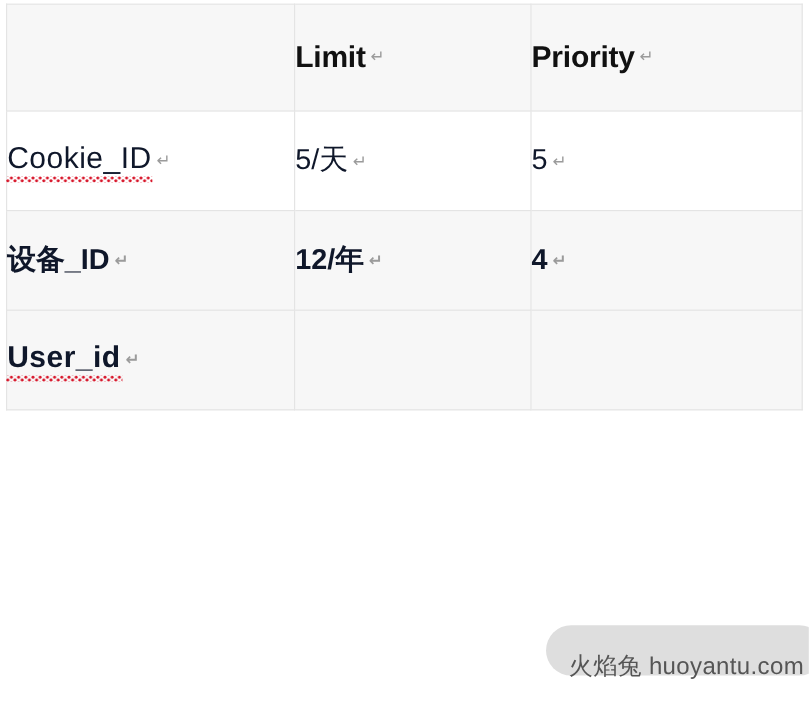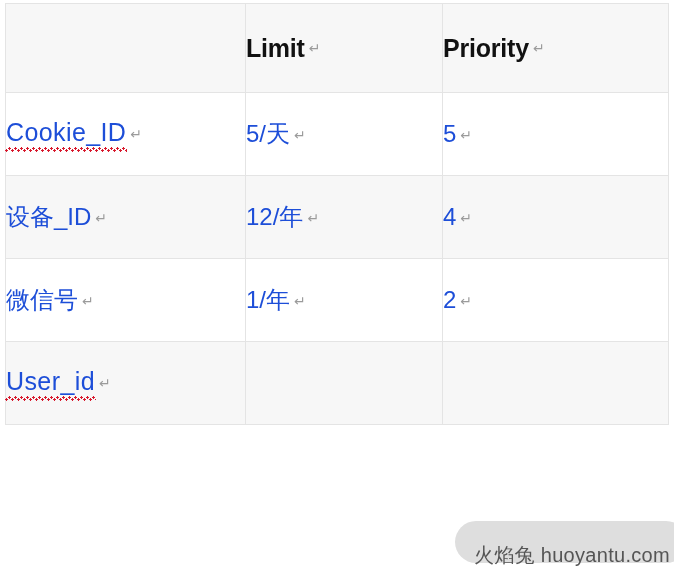--- a/index.html
+++ b/index.html
@@ -54,26 +54,26 @@
   .header-label {
     display: inline-block;
     font-size: 25px;
     font-weight: bold;
     letter-spacing: -0.2px;
     color: #111111;
   }
 
   
   tr.row-odd  > td { background: #ffffff; }
-  tr.row-even > td { background: #f7f7f7; }
+  tr.row-even > td { background: #f7f7f7; font-weight: bold; }
 
   .cell-text {
     display: inline-block;
     font-size: 24px;
-    color: #1d4ed8;
+    color: #0f172a;
     line-height: 1.1;
     white-space: nowrap;
   }
   .cell-text.latin {
     font-size: 25px;
     letter-spacing: 0.4px;
   }
 
   
   .misspelled {
@@ -170,31 +170,20 @@
           <span class="cell-text">设备_ID</span><span class="return-mark">↵</span>
         </td>
         <td>
           <span class="cell-text">12/年</span><span class="return-mark">↵</span>
         </td>
         <td>
           <span class="cell-text">4</span><span class="return-mark">↵</span>
         </td>
       </tr>
 
-      <tr class="row-odd">
-        <td>
-          <span class="cell-text">微信号</span><span class="return-mark">↵</span>
-        </td>
-        <td>
-          <span class="cell-text">1/年</span><span class="return-mark">↵</span>
-        </td>
-        <td>
-          <span class="cell-text">2</span><span class="return-mark">↵</span>
-        </td>
-      </tr>
 
 
 
       <tr class="row-even">
         <td>
           <span class="cell-text latin misspelled">User_id</span><span class="return-mark">↵</span>
         </td>
         <td>
           <span class="cell-text"></span>
         </td>

